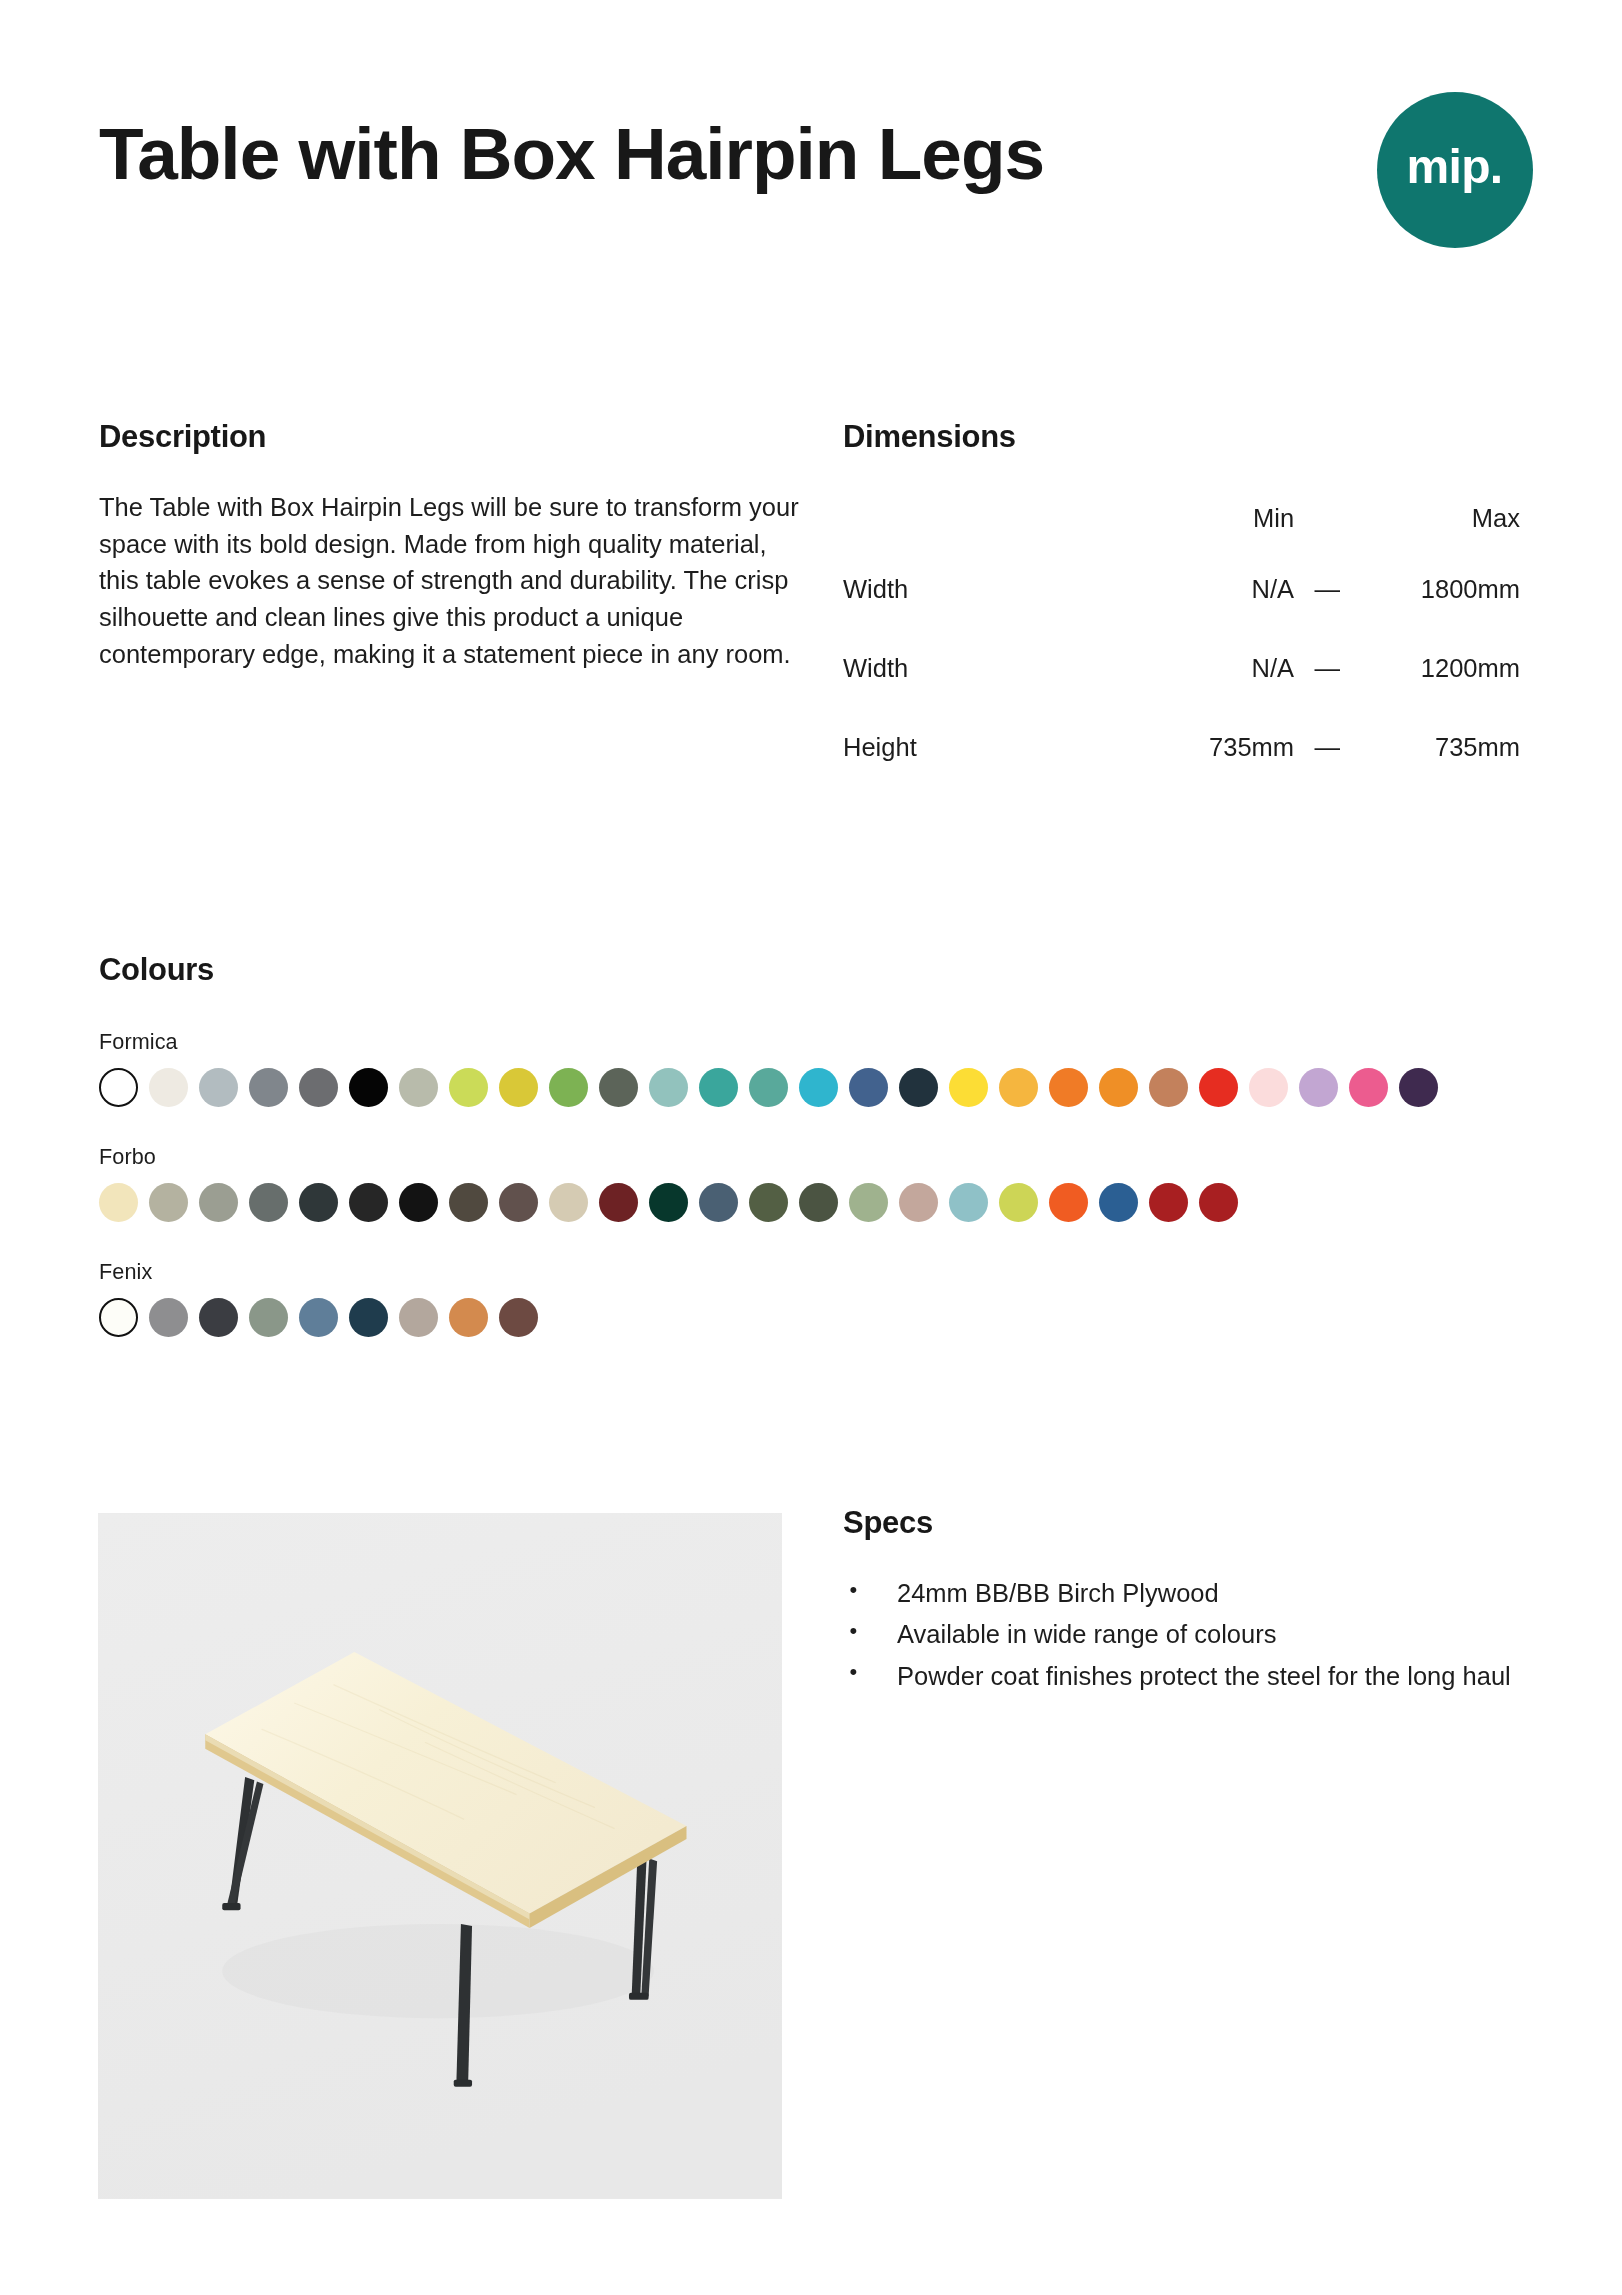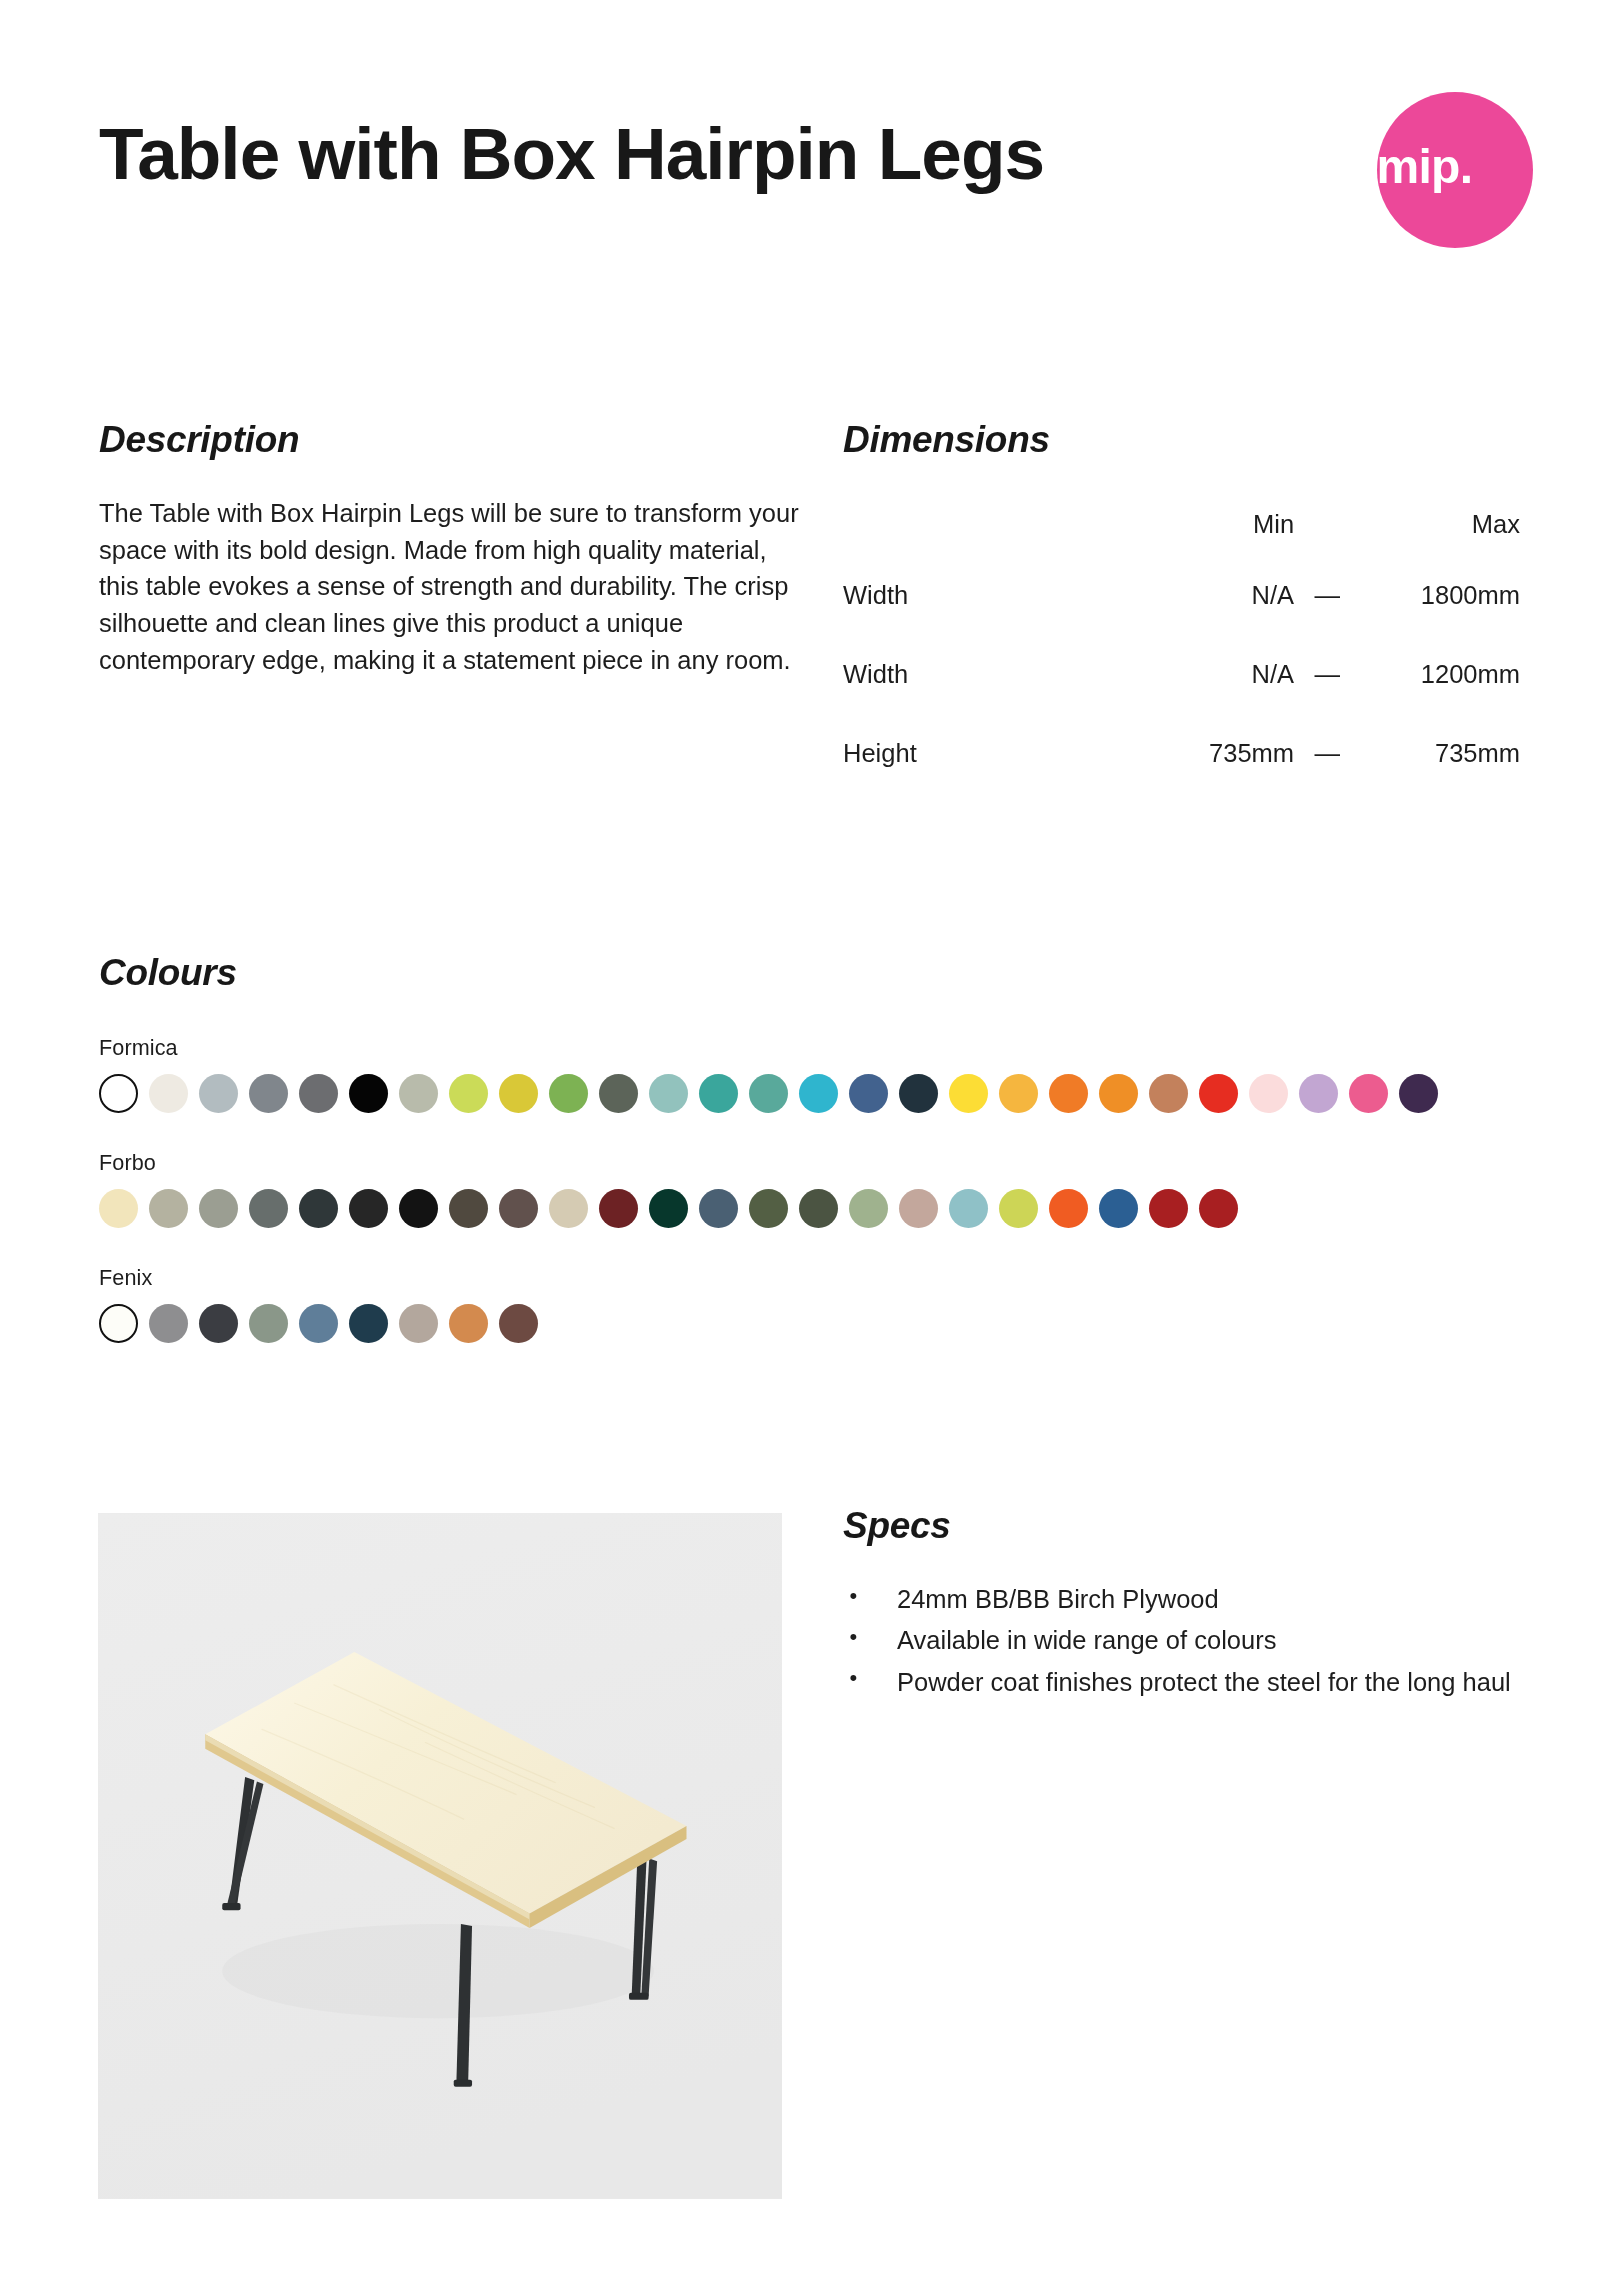--- a/index.html
+++ b/index.html
@@ -41,45 +41,44 @@
     line-height: 1.08;
     letter-spacing: -1px;
     max-width: 1021px;
     margin: 0;
     color: #181818;
   }
   .logo {
     width: 156px;
     height: 156px;
     border-radius: 50%;
-    background: #ec4899;
+    background: #0f766e;
     display: flex;
     align-items: center;
-    justify-content: flex-start;
+    justify-content: center;
     flex: 0 0 auto;
     margin-top: -23px;
     margin-right: -6.5px;
   }
   .logo-text {
     color: #ffffff;
     font-size: 48px;
     font-weight: 700;
     letter-spacing: -0.7px;
     line-height: 1;
     transform: translateY(-2.6px);
   }
 
   
   .section-heading {
-    font-size: 37px;
+    font-size: 31px;
     font-weight: 700;
     letter-spacing: -0.3px;
     margin: 0;
     color: #181818;
-    font-style: italic;
   }
 
   
   .description-block {
     position: absolute;
     left: 99px;
     top: 419px;
     width: 700px;
   }
   .description-body {

